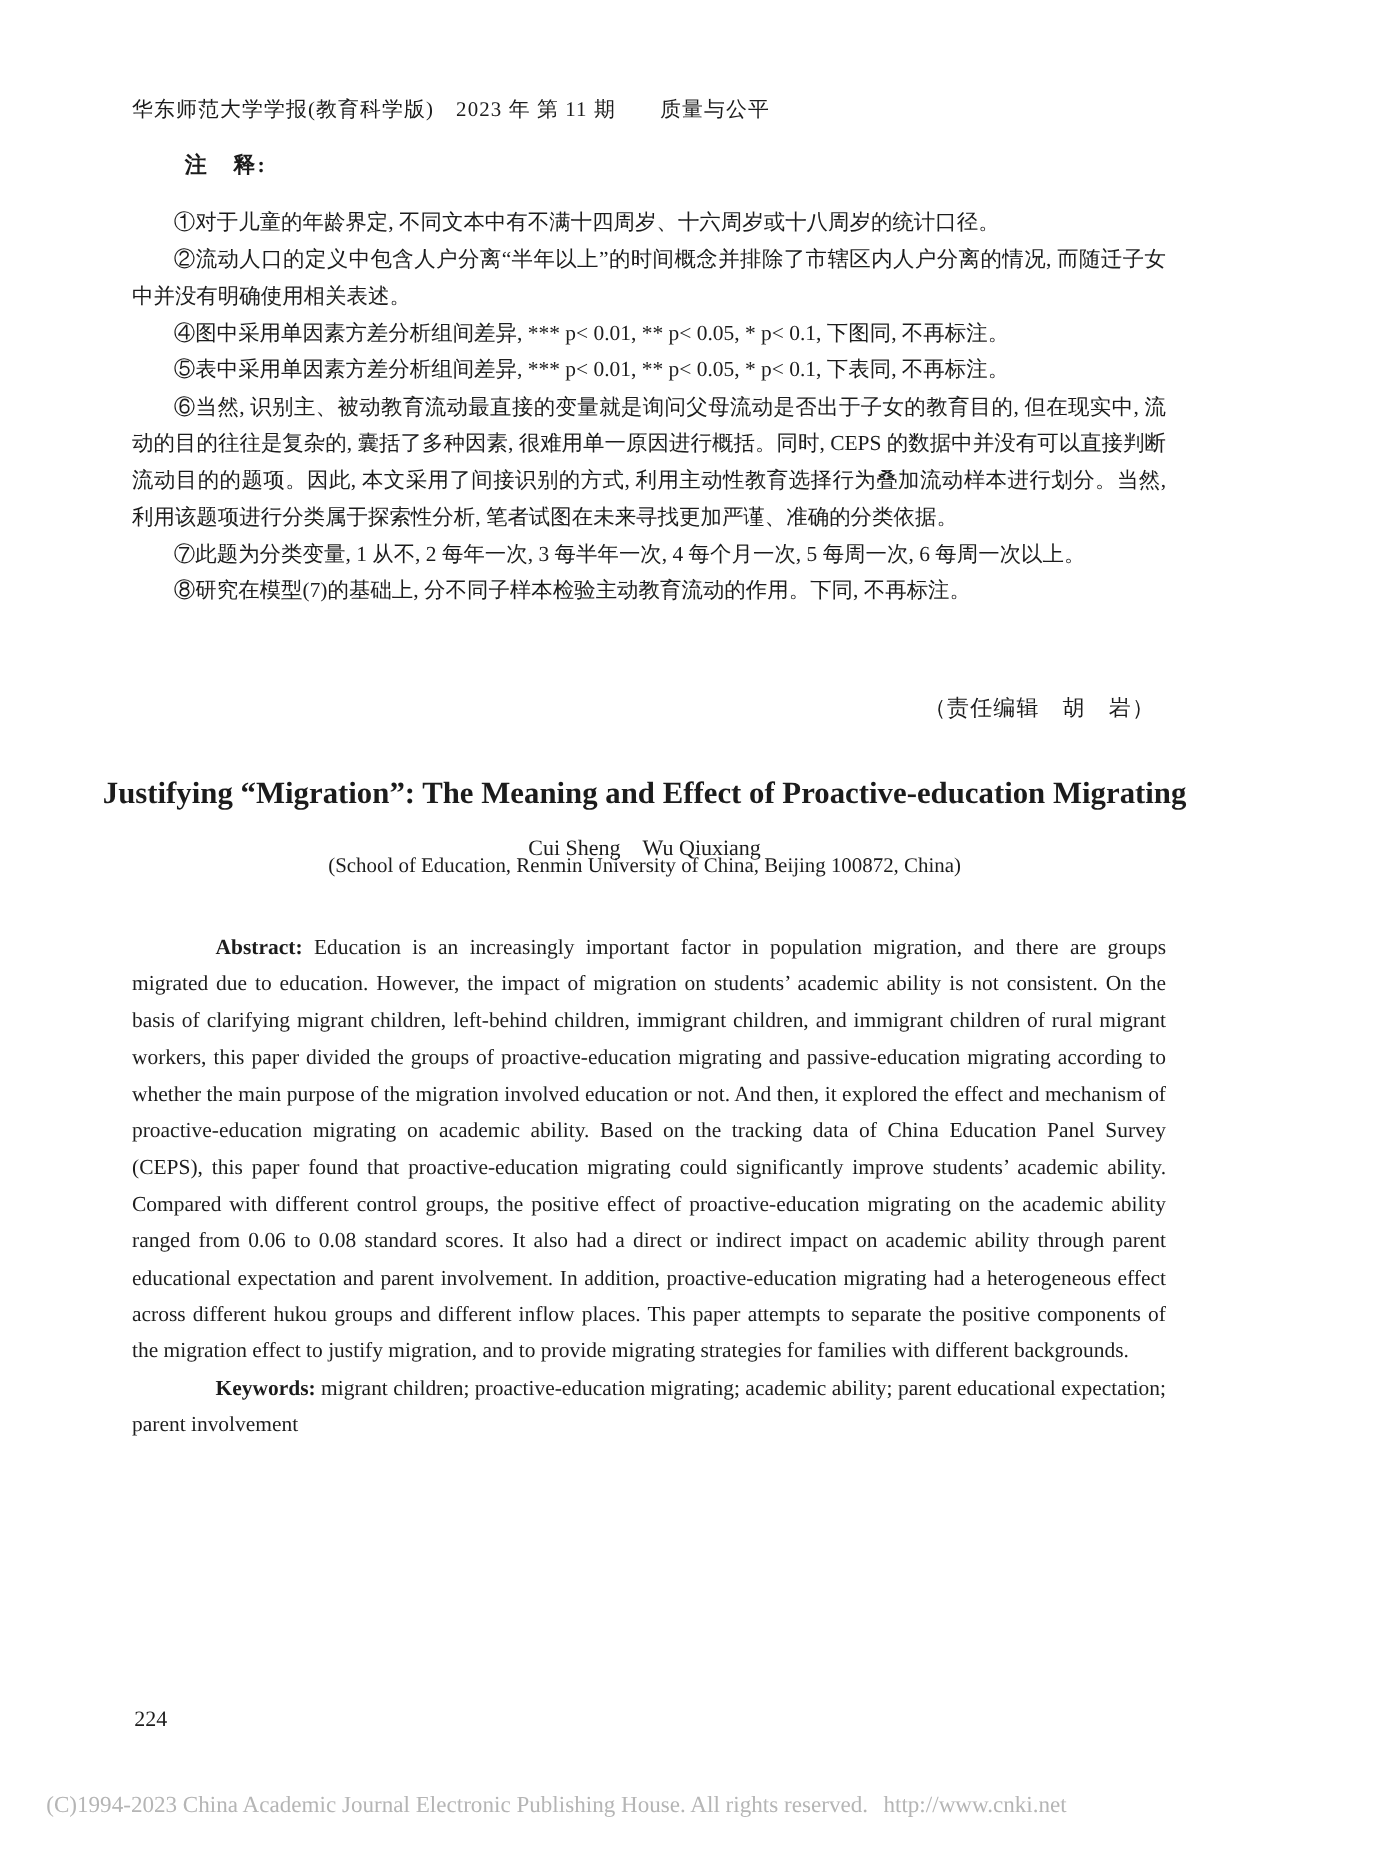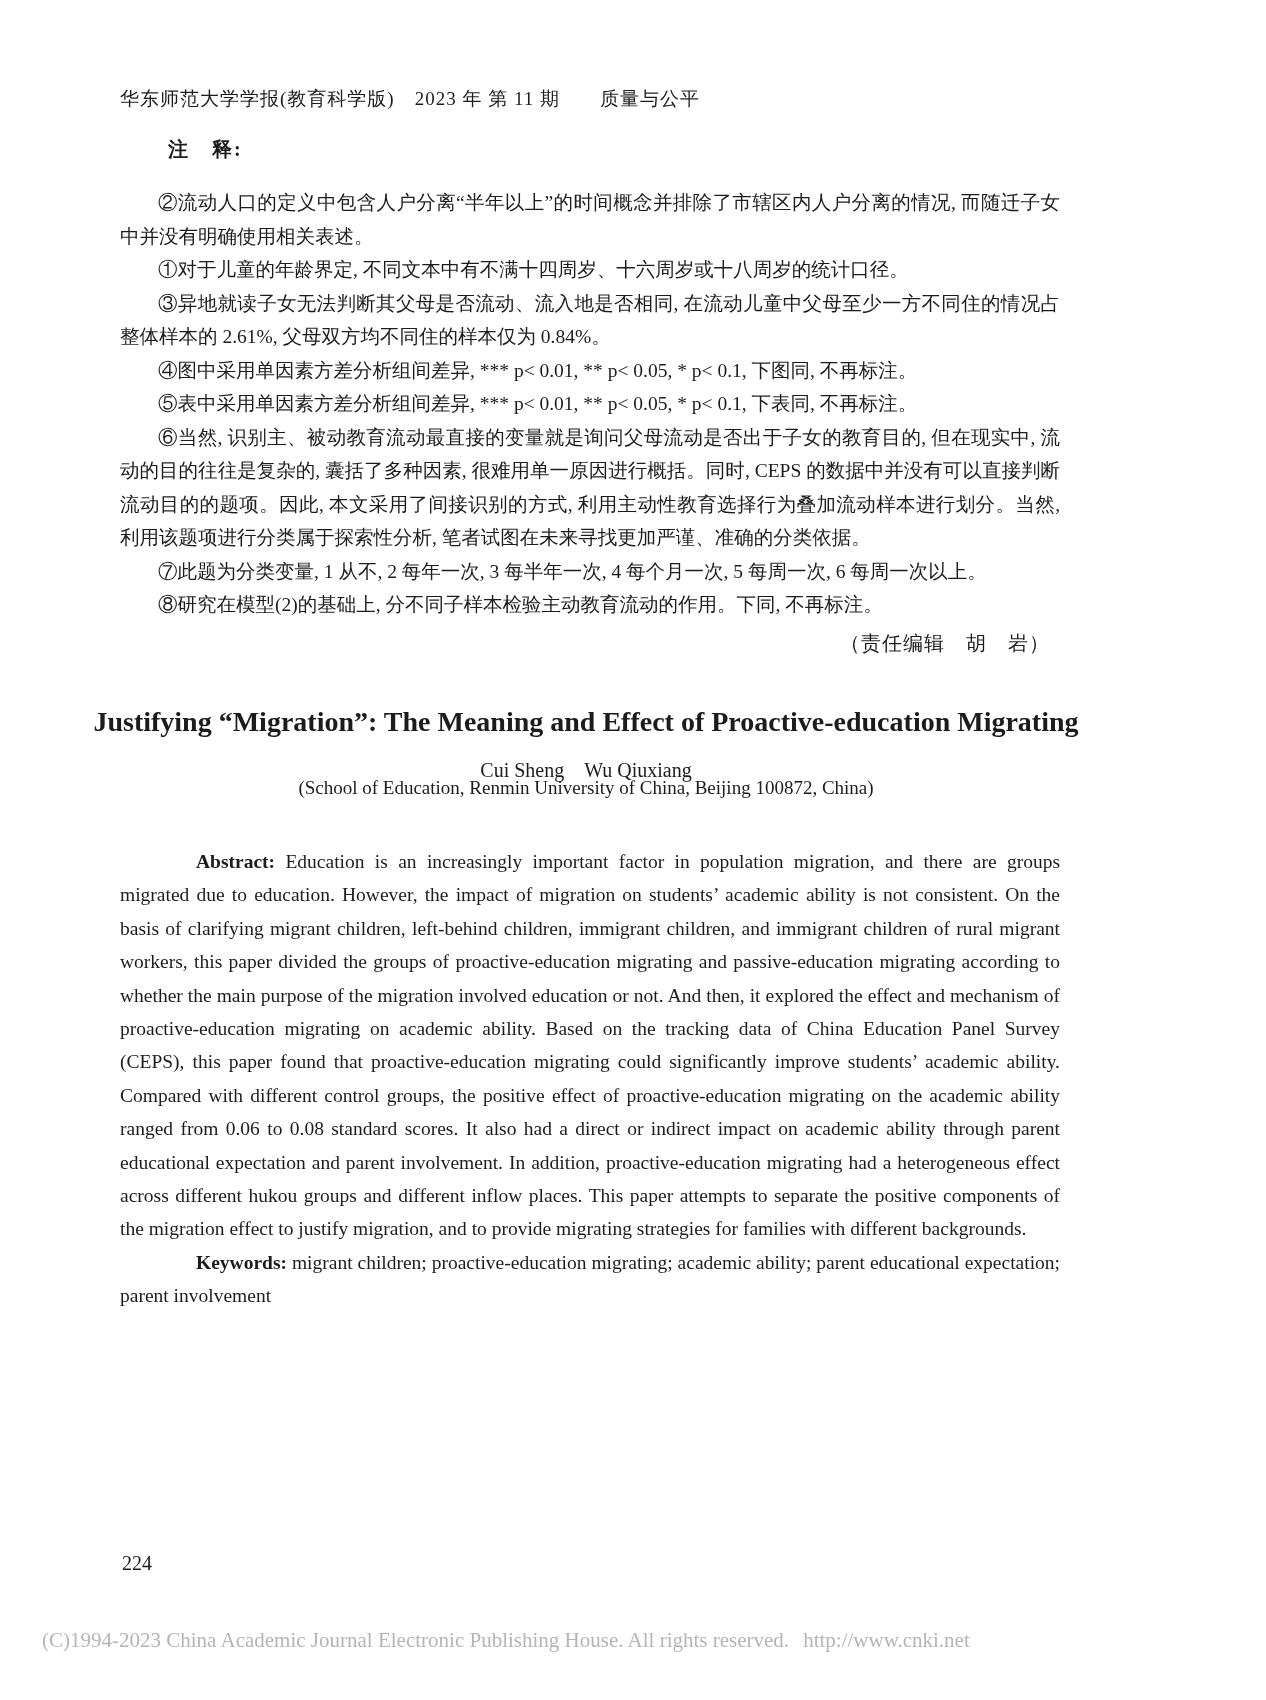--- a/index.html
+++ b/index.html
@@ -93,28 +93,27 @@
 </head>
 <body>
 
 <div class="page">
 
   <div class="journal-header">华东师范大学学报(教育科学版)　2023 年 第 11 期　　质量与公平</div>
 
   <div class="notes-heading">注　释:</div>
 
   <div class="notes">
+    <p>①对于儿童的年龄界定, 不同文本中有不满十四周岁、十六周岁或十八周岁的统计口径。</p>
     <p>②流动人口的定义中包含人户分离“半年以上”的时间概念并排除了市辖区内人户分离的情况, 而随迁子女中并没有明确使用相关表述。</p>
-    <p>①对于儿童的年龄界定, 不同文本中有不满十四周岁、十六周岁或十八周岁的统计口径。</p>
-    <p>③异地就读子女无法判断其父母是否流动、流入地是否相同, 在流动儿童中父母至少一方不同住的情况占整体样本的 2.61%, 父母双方均不同住的样本仅为 0.84%。</p>
     <p>④图中采用单因素方差分析组间差异, *** p&lt; 0.01, ** p&lt; 0.05, * p&lt; 0.1, 下图同, 不再标注。</p>
     <p>⑤表中采用单因素方差分析组间差异, *** p&lt; 0.01, ** p&lt; 0.05, * p&lt; 0.1, 下表同, 不再标注。</p>
     <p>⑥当然, 识别主、被动教育流动最直接的变量就是询问父母流动是否出于子女的教育目的, 但在现实中, 流动的目的往往是复杂的, 囊括了多种因素, 很难用单一原因进行概括。同时, CEPS 的数据中并没有可以直接判断流动目的的题项。因此, 本文采用了间接识别的方式, 利用主动性教育选择行为叠加流动样本进行划分。当然, 利用该题项进行分类属于探索性分析, 笔者试图在未来寻找更加严谨、准确的分类依据。</p>
     <p>⑦此题为分类变量, 1 从不, 2 每年一次, 3 每半年一次, 4 每个月一次, 5 每周一次, 6 每周一次以上。</p>
-    <p>⑧研究在模型(2)的基础上, 分不同子样本检验主动教育流动的作用。下同, 不再标注。</p>
+    <p>⑧研究在模型(7)的基础上, 分不同子样本检验主动教育流动的作用。下同, 不再标注。</p>
   </div>
 
   <div class="editor-line">（责任编辑　胡　岩）</div>
 
   <div class="title-en">Justifying “Migration”: The Meaning and Effect of Proactive-education Migrating</div>
 
   <div class="authors-en">Cui Sheng　Wu Qiuxiang</div>
 
   <div class="affiliation-en">(School of Education, Renmin University of China, Beijing 100872, China)</div>
 

